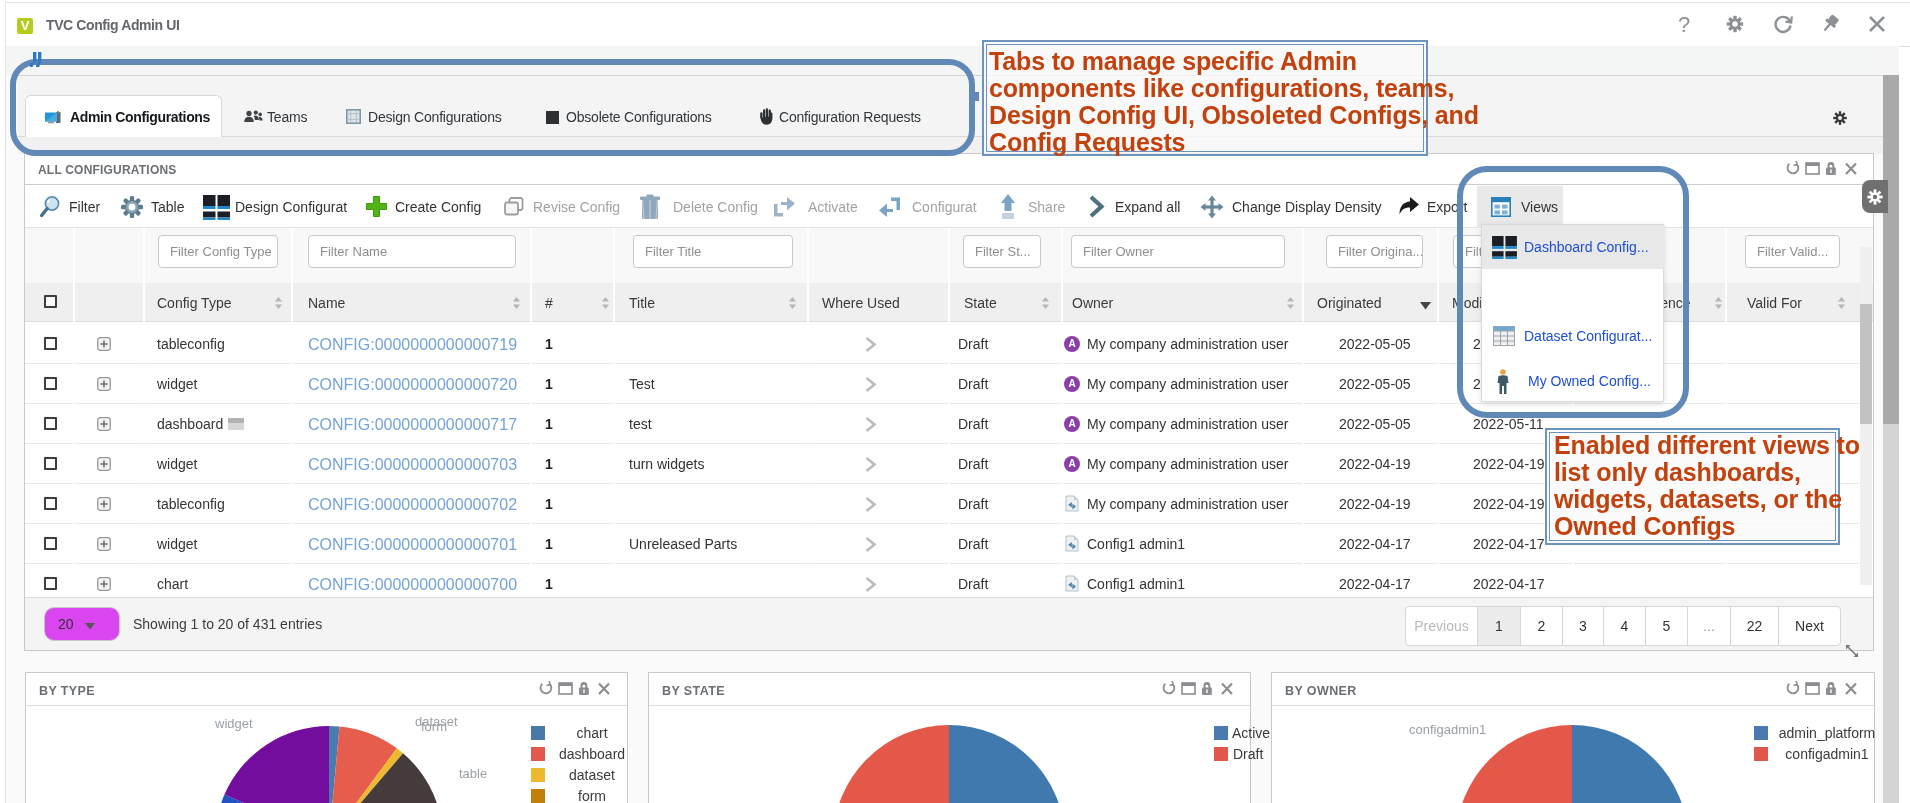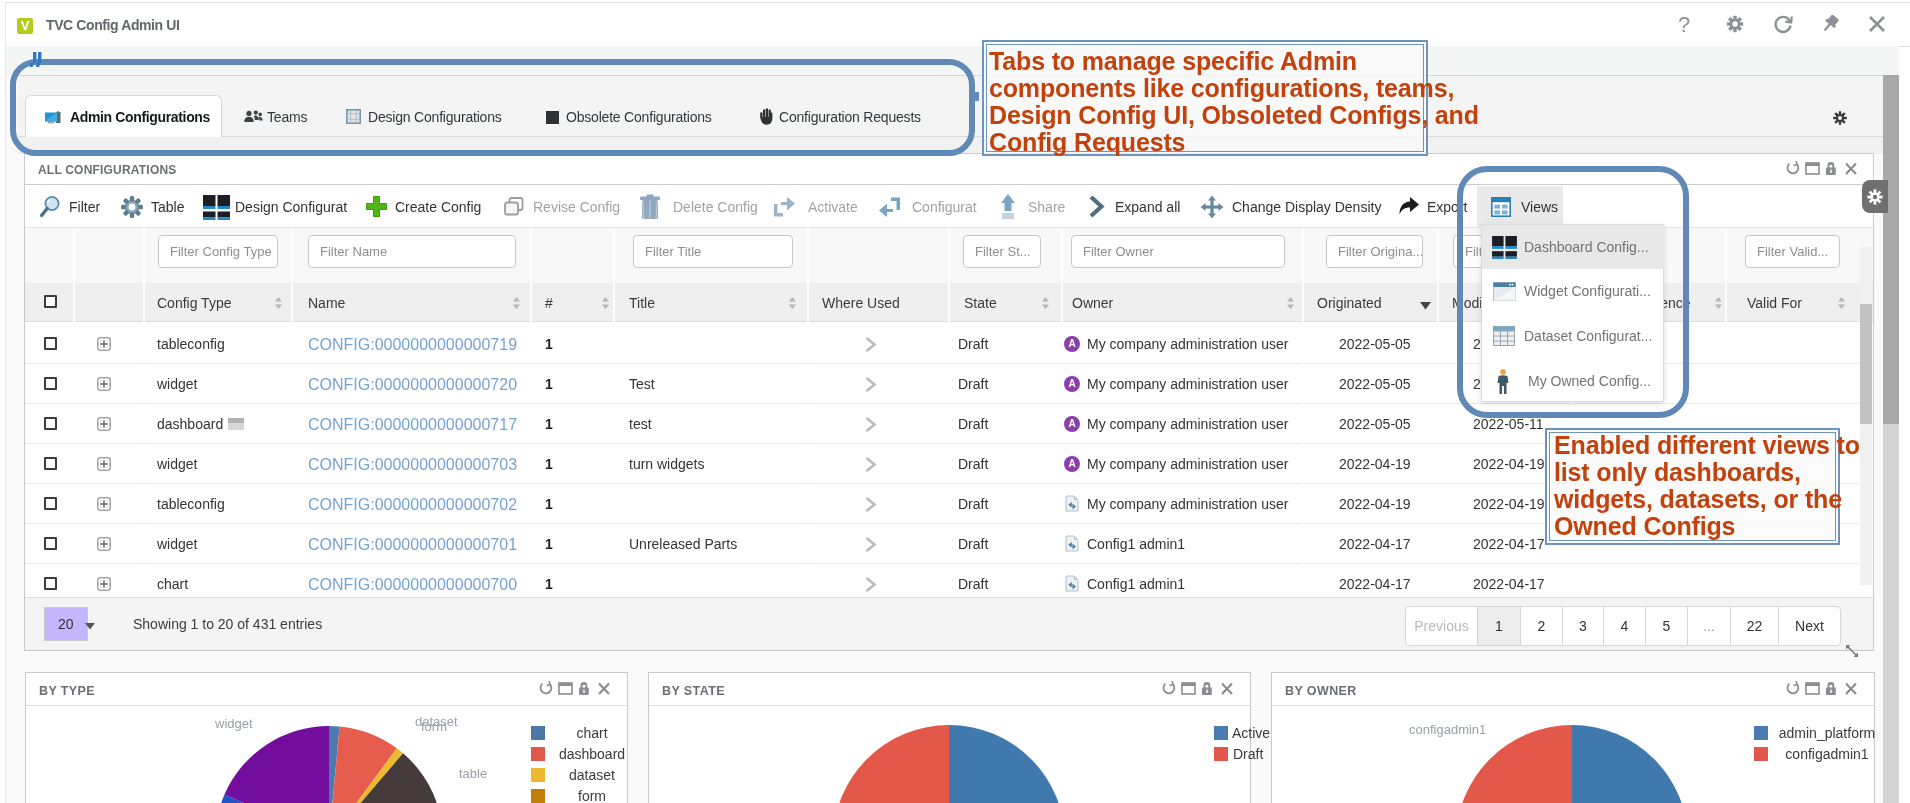--- a/index.html
+++ b/index.html
@@ -34,21 +34,21 @@
 .rowline { position:absolute; left:25px; width:1834px; height:0; border-top:1px solid #e8e8e8; }
 .cb { position:absolute; left:44px; top:13px; width:13px; height:13px; border:2px solid #3d3d3d; border-radius:1px; background:#fff; }
 .cbh { position:absolute; top:12px; width:13px; height:13px; border:2px solid #3d3d3d; border-radius:1px; background:#fff; }
 .rtext { position:absolute; top:11px; font-size:14px; color:#333; white-space:nowrap; }
 .rlink { position:absolute; top:11px; font-size:16px; color:#74a3d5; white-space:nowrap; }
 .avatar { position:absolute; width:16px; height:16px; border-radius:50%; background:#8b3fa8; color:#fff; font-size:10px; font-weight:bold; text-align:center; line-height:16px; top:12px; }
 .footer { position:absolute; left:25px; top:597px; width:1848px; height:53px; background:#f4f4f4; border-top:1px solid #dddddd; }
 .pgbtn { position:absolute; top:606px; height:40px; background:#fff; border:1px solid #d6d6d6; font-size:14px; color:#333; text-align:center; line-height:38px; }
 
 .vdrop { position:absolute; left:1481px; top:224px; width:183px; height:178px; background:#fff; border:1px solid #d9d9d9; box-shadow:0 2px 6px rgba(0,0,0,0.12); z-index:30; }
-.vrow { position:absolute; left:0; width:183px; height:44px; font-size:14px; color:#737373; }
+.vrow { position:absolute; left:0; width:183px; height:44px; font-size:14px; color:#1d4ed8; }
 .vrow .vt { position:absolute; left:42px; top:14px; white-space:nowrap; }
 
 .chpanel { position:absolute; top:672px; height:140px; background:#fff; border:1px solid #c9c9c9; }
 .chhdr { position:absolute; left:0; top:0; right:0; height:33px; background:#fff; border-bottom:1px solid #dddddd; }
 .chhdr .t { position:absolute; left:13px; top:11px; font-size:12.5px; font-weight:bold; color:#6b6f74; letter-spacing:0.4px; }
 .leg { position:absolute; font-size:14px; color:#3b3b3b; white-space:nowrap; }
 .legsq { position:absolute; width:14px; height:14px; }
 .pielbl { position:absolute; font-size:13px; color:#9aa0a6; white-space:nowrap; }
 
 .sb-outer-top { position:absolute; left:1883px; top:47px; width:16px; height:28px; background:#f5f5f5; }
@@ -517,21 +517,21 @@
           <path d="M9 1 L9 5 H13 Z" fill="#c6cdd2"></path>
           <path d="M3.2 9.8 L6.8 7 L6.8 12.6 Z" fill="#4981ad"></path>
           <path d="M11 11.6 L7.4 8.8 L7.4 14.4 Z" fill="#4981ad"></path>
       </svg>
     <div class="rtext" style="left:1087px;top:576px">Config1 admin1</div>
     <div class="rtext" style="left:1339px;top:576px">2022-04-17</div>
     <div class="rtext" style="left:1473px;top:576px">2022-04-17</div>
   </div>
   <div class="footer"></div>
   <div class="abs" style="left:0;top:0">
-    <div class="abs" style="left:44px;top:607px;width:44px;height:34px;background:#c4b5fd;border:1px solid #c9c9c9;border-radius:0">
+    <div class="abs" style="left:44px;top:607px;width:76px;height:34px;background:#d946ef;border:1px solid #c9c9c9;border-radius:10px">
       <span style="position:absolute;left:13px;top:8px;font-size:14px;color:#333">20</span>
       <svg class="abs" style="left:40px;top:15px" width="10" height="7" viewBox="0 0 10 7">
           <path d="M0 0 H10 L5 6.5 Z" fill="#555"></path>
         </svg>
     </div>
     <div class="abs" style="left:133px;top:616px;font-size:14px;color:#3c3c3c;white-space:nowrap">Showing 1 to 20 of 431 entries</div>
     <div class="pgbtn" style="left:1405px;width:73px;color:#b9b9b9;border-radius:4px 0 0 4px">Previous</div>
     <div class="pgbtn" style="left:1477px;width:44px;background:#ececec">1</div>
     <div class="pgbtn" style="left:1520px;width:43px">2</div>
     <div class="pgbtn" style="left:1562px;width:42px">3</div>
@@ -552,30 +552,20 @@
         <rect x="0" y="0" width="12.5" height="11" fill="#1b1e24"></rect>
           <rect x="0" y="11" width="12.5" height="3" fill="#2287c9"></rect>
         <rect x="14.5" y="0" width="12.5" height="11" fill="#1b1e24"></rect>
           <rect x="14.5" y="11" width="12.5" height="3" fill="#2287c9"></rect>
         <rect x="0" y="16.5" width="12.5" height="6" fill="#1b1e24"></rect>
           <rect x="0" y="22.5" width="12.5" height="2.5" fill="#2287c9"></rect>
         <rect x="14.5" y="16.5" width="12.5" height="6" fill="#1b1e24"></rect>
           <rect x="14.5" y="22.5" width="12.5" height="2.5" fill="#2287c9"></rect>
       </svg>
       <div class="vt">Dashboard Config...</div>
-    </div>
-    <div class="vrow" style="top:44px">
-      <svg class="abs" style="left:11px;top:13px" width="23" height="19" viewBox="0 0 23 19">
-        <rect x="0.5" y="0.5" width="22" height="18" fill="#e8ebed" stroke="#b9c2c8"></rect>
-        <rect x="0.5" y="0.5" width="22" height="4.5" fill="#4a7fa5"></rect>
-        <circle cx="17" cy="2.7" r="0.9" fill="#fff"></circle>
-          <circle cx="19.5" cy="2.7" r="0.9" fill="#fff"></circle>
-        <path d="M0.5 18.5 L22.5 5 L22.5 18.5 Z" fill="#f5f7f8"></path>
-      </svg>
-      <div class="vt">Widget Configurati...</div>
     </div>
     <div class="vrow" style="top:89px">
       <svg class="abs" style="left:11px;top:12px" width="22" height="20" viewBox="0 0 22 20">
         <rect x="0.5" y="0.5" width="21" height="19" fill="#f0f0f0" stroke="#9aa4aa"></rect>
         <rect x="0.5" y="0.5" width="21" height="4.5" fill="#74a9cf"></rect>
         <path d="M0.5 5 H21.5 M0.5 10 H21.5 M0.5 15 H21.5 M7.5 5 V19.5 M14.5 5 V19.5" stroke="#9aa4aa" stroke-width="1"></path>
       </svg>
       <div class="vt">Dataset Configurat...</div>
     </div>
     <div class="vrow" style="top:134px">

